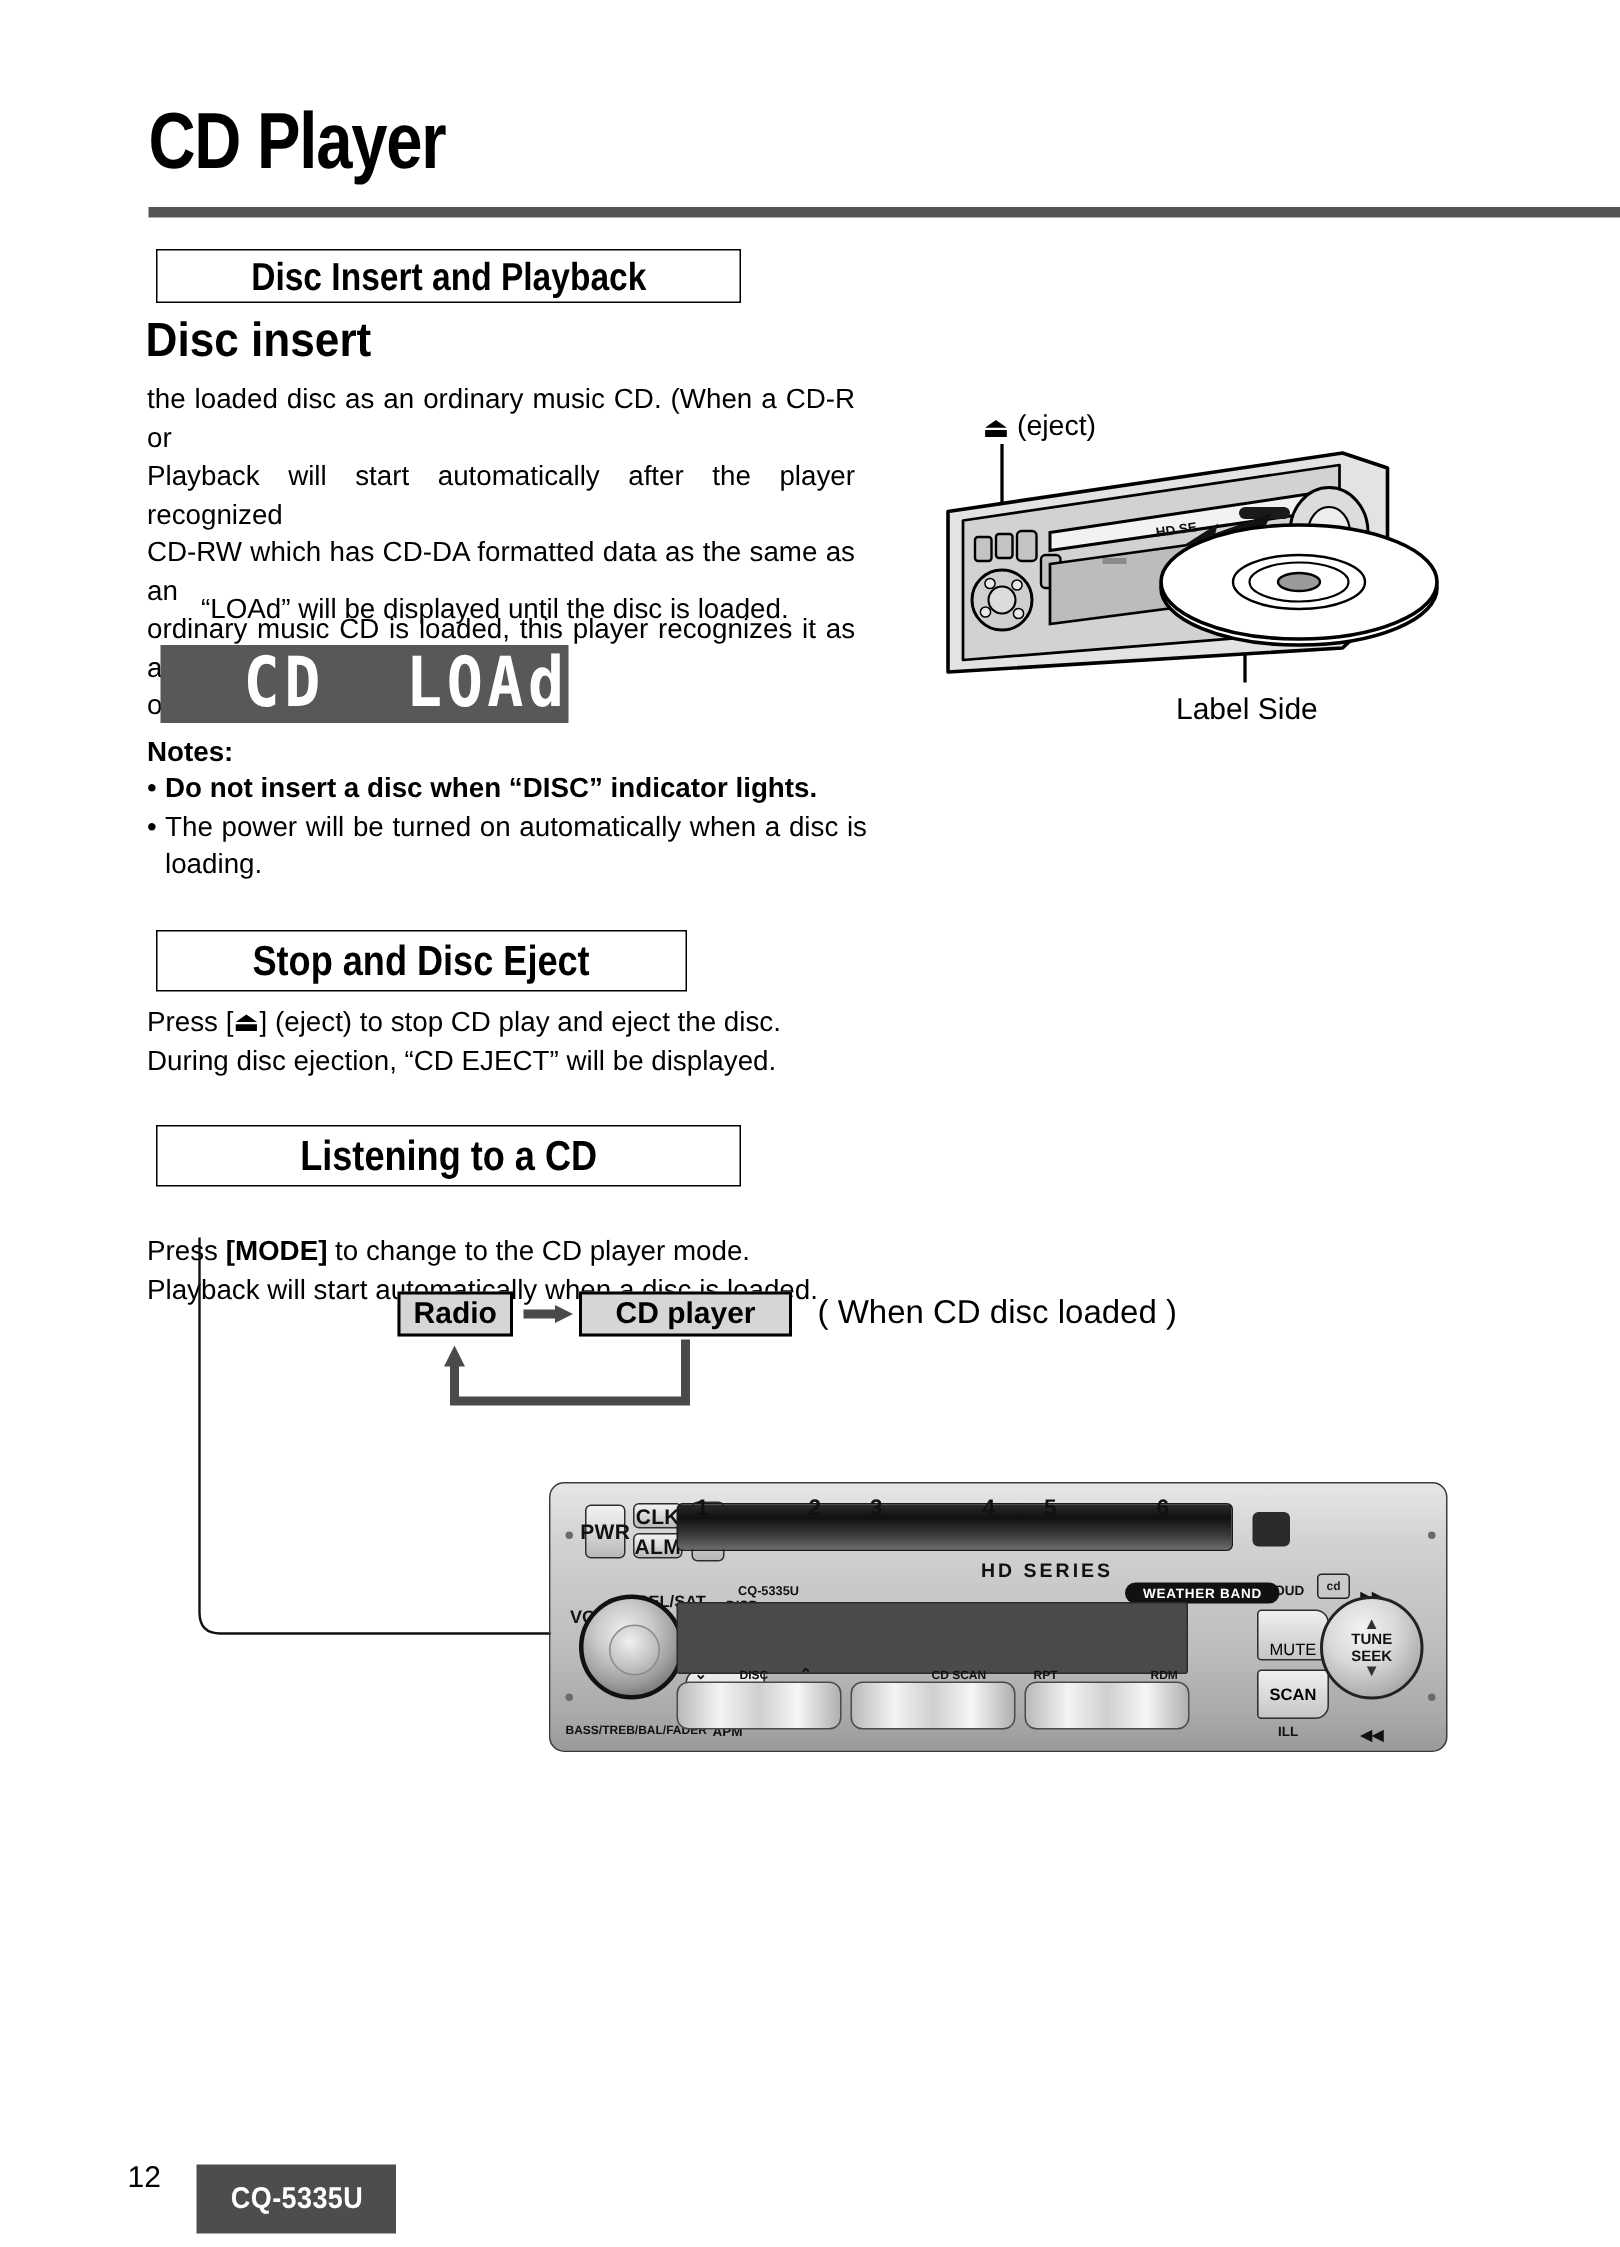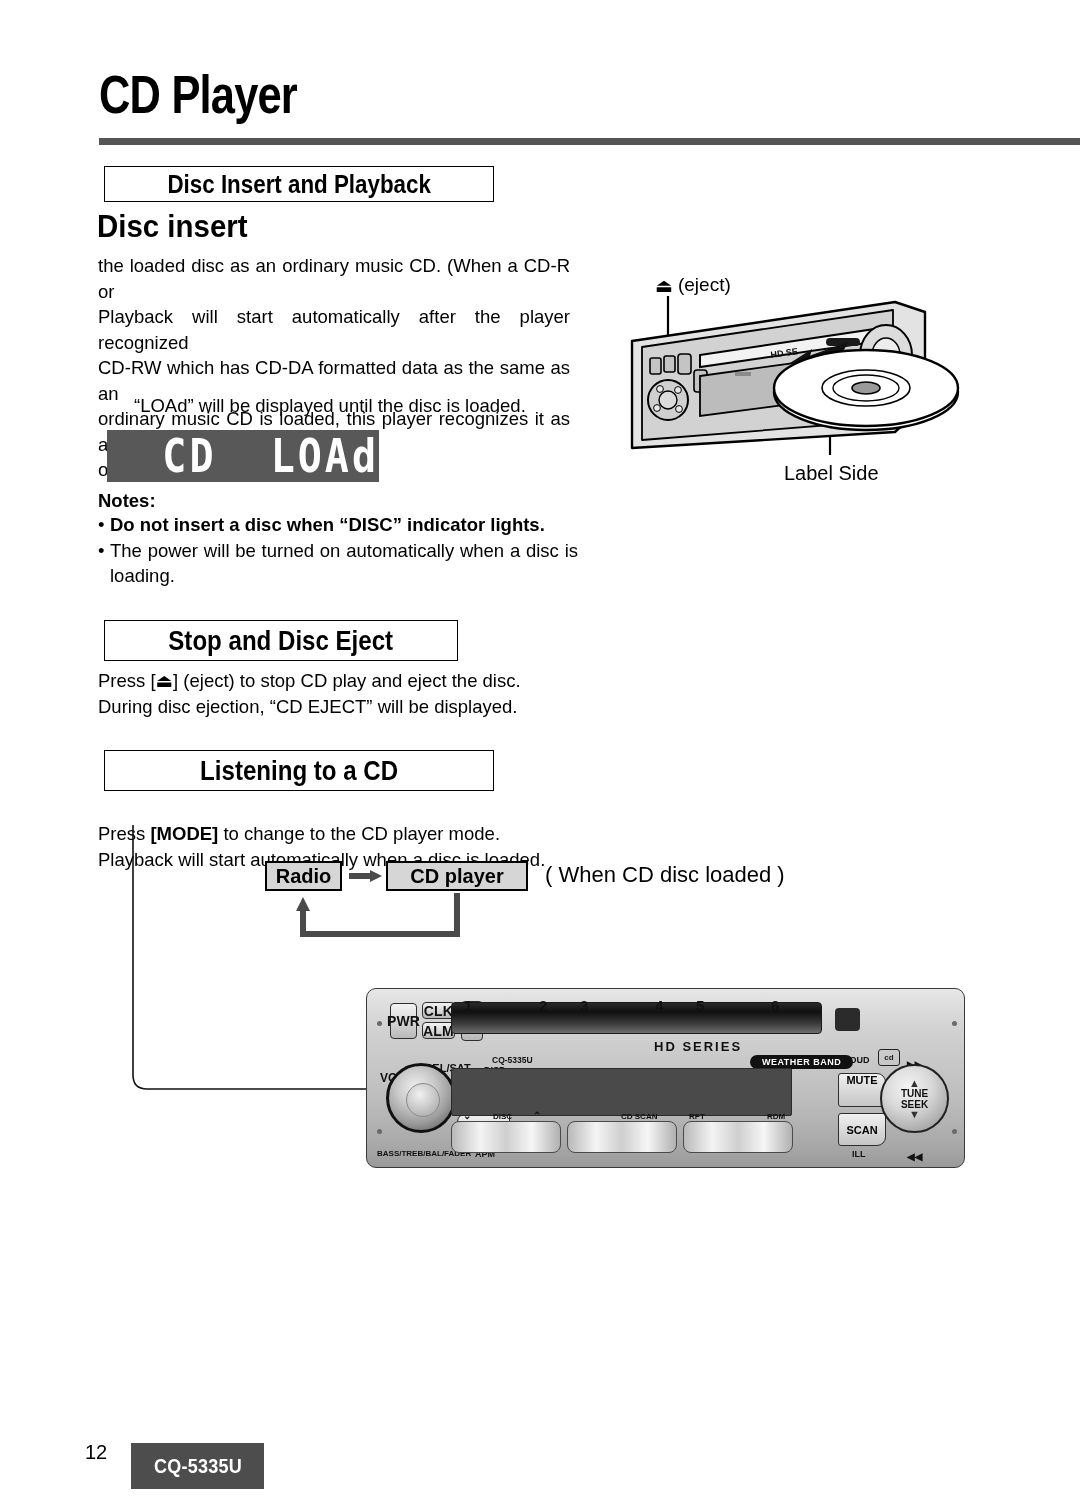--- a/index.html
+++ b/index.html
@@ -232,22 +232,22 @@
     position:absolute; left:90px; top:124px; width:53px; height:33px;
     background:linear-gradient(180deg,#f0f0f0,#c9c9c9);
     border:1.2px solid #2e2e2e; border-radius:9px 3px 3px 9px;
     display:flex; align-items:center; justify-content:center;
     font-size:11px; font-weight:bold;
   }
   #mute-btn {
     position:absolute; left:471px; top:84px; width:48px; height:34px;
     background:linear-gradient(180deg,#f0f0f0,#c5c5c5);
     border:1.2px solid #2e2e2e; border-radius:3px 9px 3px 3px;
-    display:flex; align-items:flex-start; justify-content:center;
-    font-size:11px; font-weight:bold;
+    display:flex; align-items:flex-end; justify-content:center;
+    font-size:11px; font-weight:normal;
   }
   #scan-btn {
     position:absolute; left:471px; top:124px; width:48px; height:33px;
     background:linear-gradient(180deg,#f0f0f0,#c5c5c5);
     border:1.2px solid #2e2e2e; border-radius:3px 3px 9px 3px;
     display:flex; align-items:center; justify-content:center;
     font-size:11px; font-weight:bold;
   }
 
   svg.overlay { position:absolute; left:0; top:0; pointer-events:none; }

